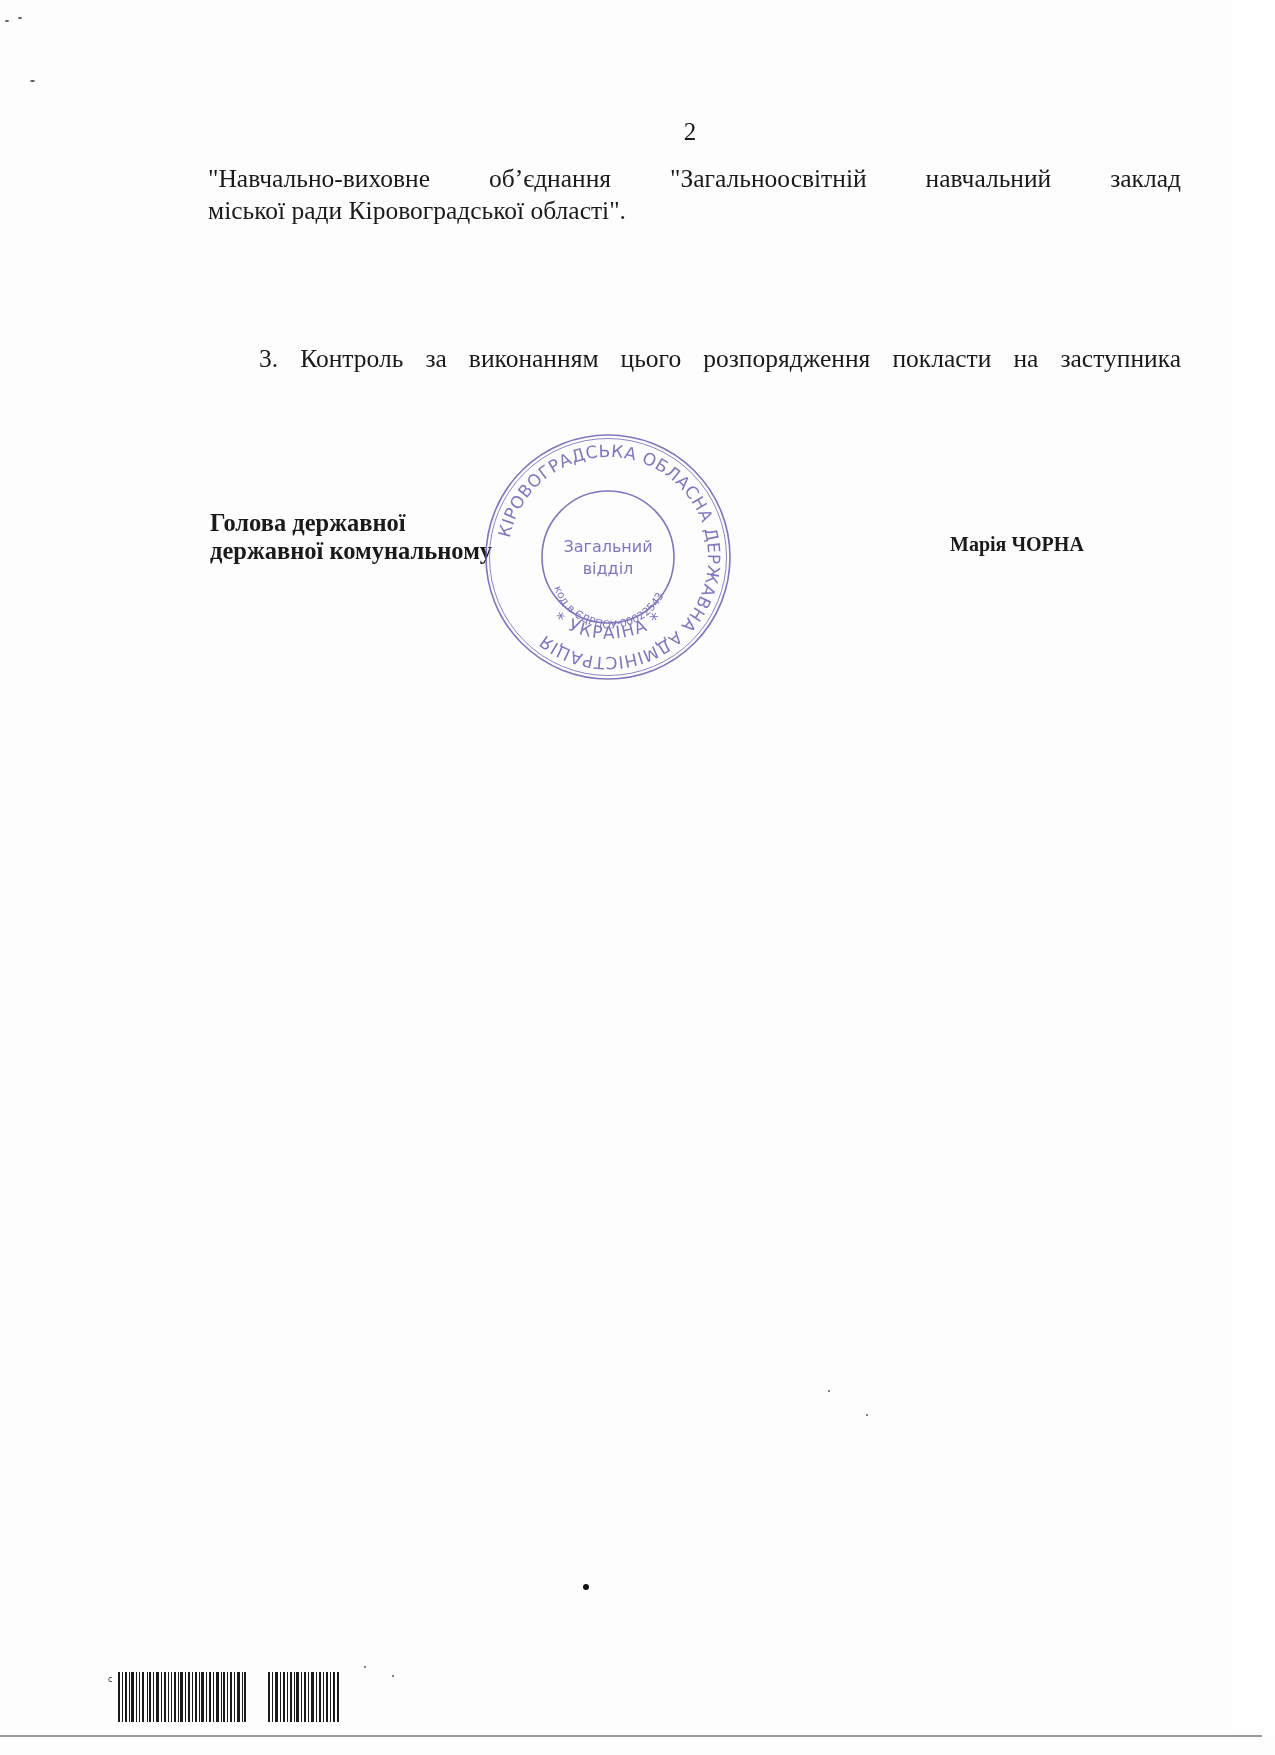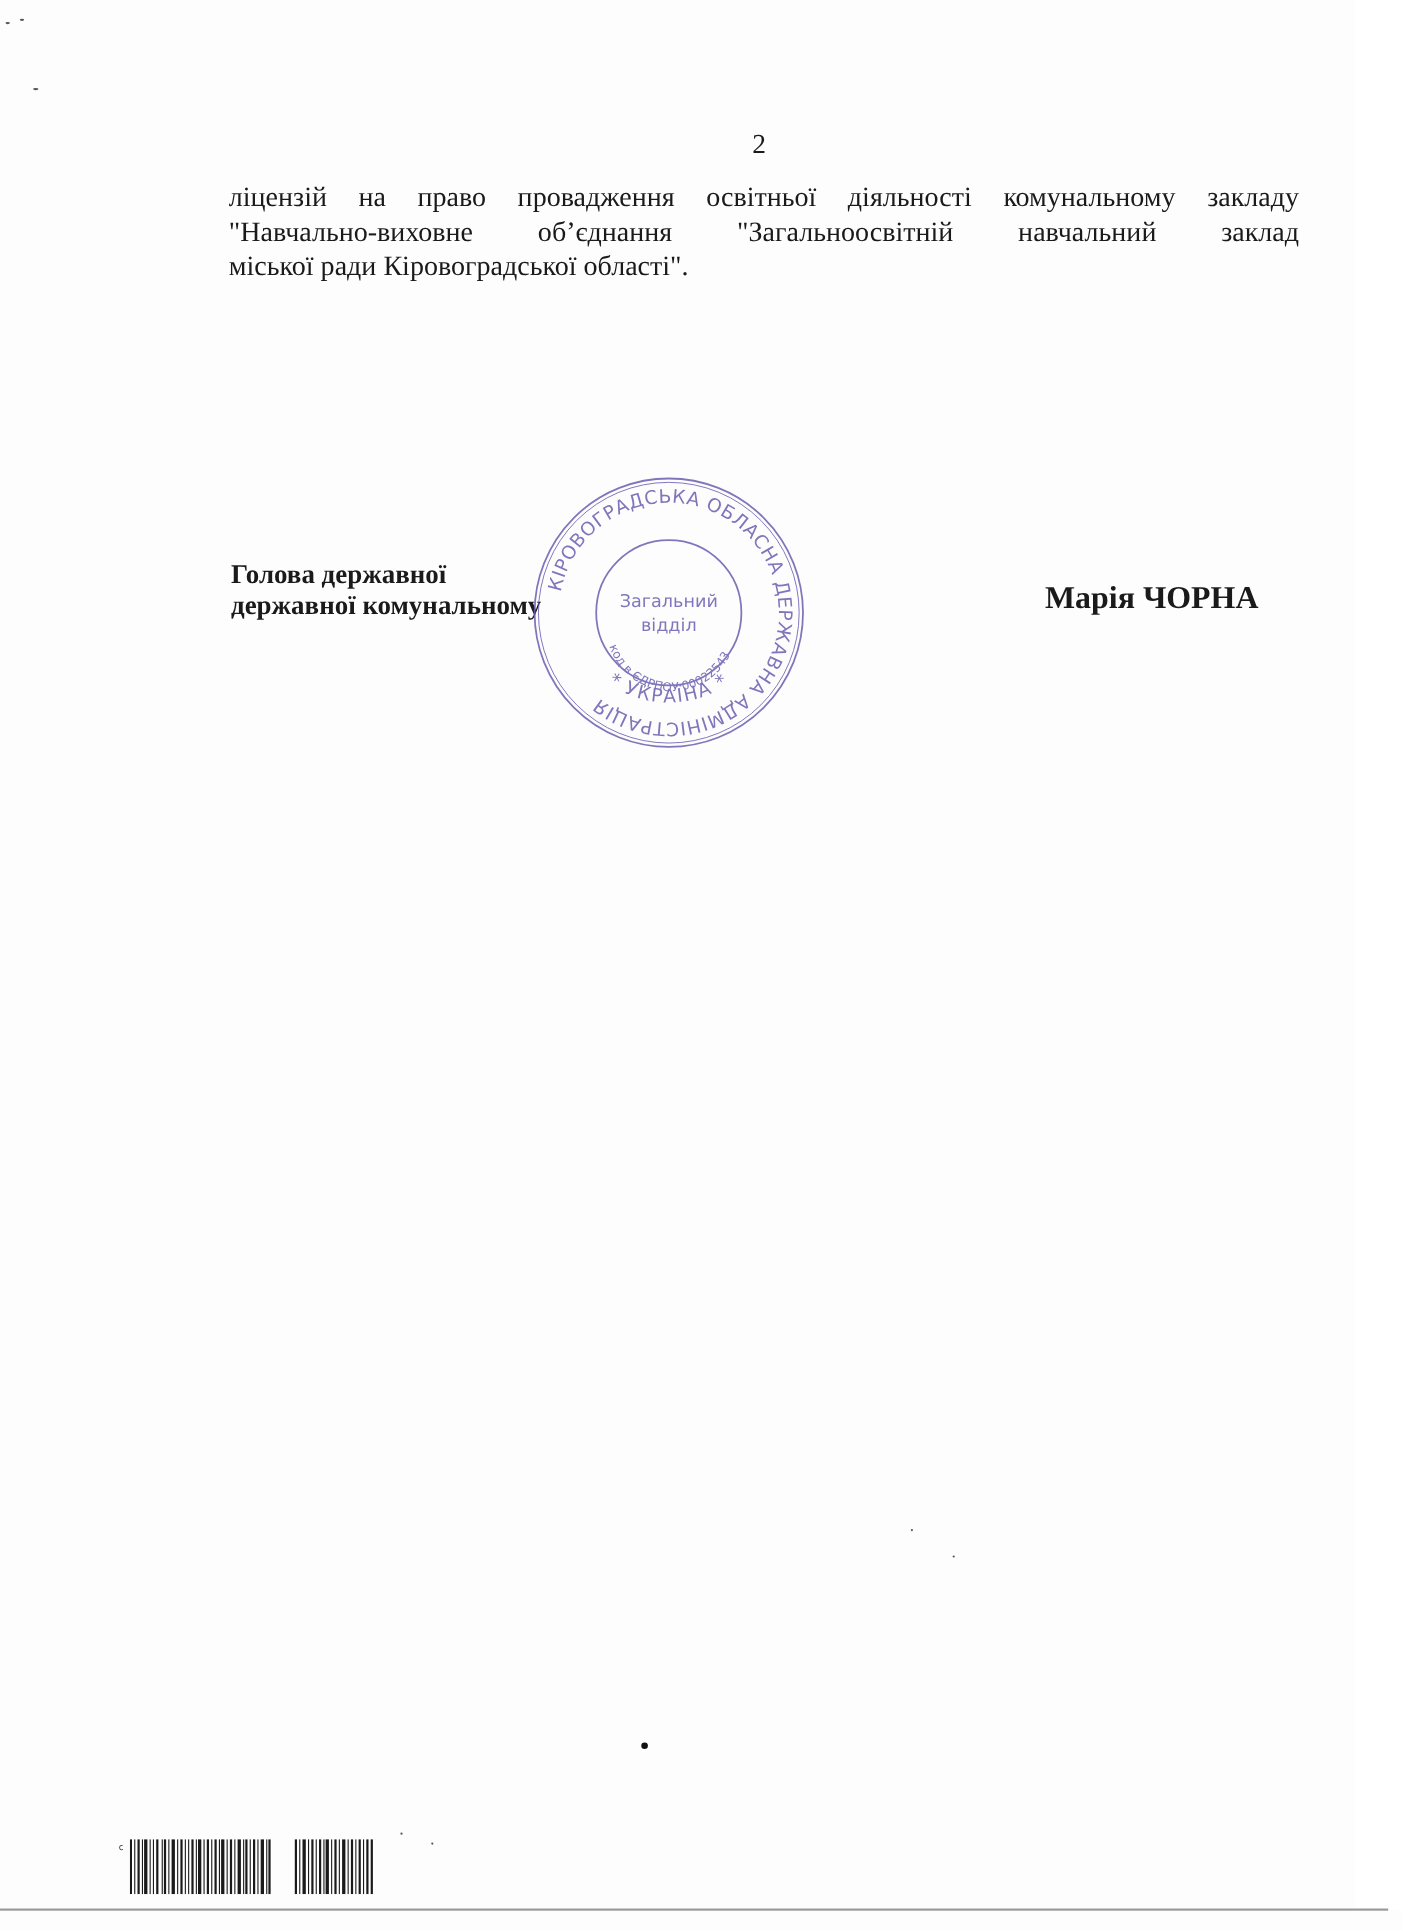--- a/index.html
+++ b/index.html
@@ -78,21 +78,21 @@
       top: 509px;
       font-weight: bold;
       font-size: 24.5px;
       line-height: 28px;
     }
     .sig-right {
       position: absolute;
       left: 950px;
       top: 530px;
       font-weight: bold;
-      font-size: 29px;
+      font-size: 20px;
       line-height: 28px;
     }
     .stamp {
       position: absolute;
       left: 468px;
       top: 424px;
       width: 280px;
       height: 266px;
       opacity: 0.85;
     }
@@ -120,26 +120,26 @@
 </head>
 <body>
 
 <div class="page"></div>
 <div class="page-edge-right"></div>
 <div class="page-bottom-line"></div>
 
 <div class="page-number">2</div>
 
 <div class="body-text para1">
-  <span class="line">ліцензій на право провадження освітньої діяльності комунальному закладу</span>
   <span class="line">"Навчально-виховне об’єднання "Загальноосвітній навчальний заклад</span>
   <span class="line last">міської ради Кіровоградської області".</span>
 </div>
 
 <div class="body-text para2">
+  <span class="line first">3. Контроль за виконанням цього розпорядження покласти на заступника</span>
 </div>
 
 <div class="sig-left">
   <div>Голова державної</div>
   <div>державної комунальному</div>
 </div>
 
 <div class="sig-right">Марія ЧОРНА</div>
 
 <svg class="stamp" viewBox="0 0 280 266" xmlns="http://www.w3.org/2000/svg">

